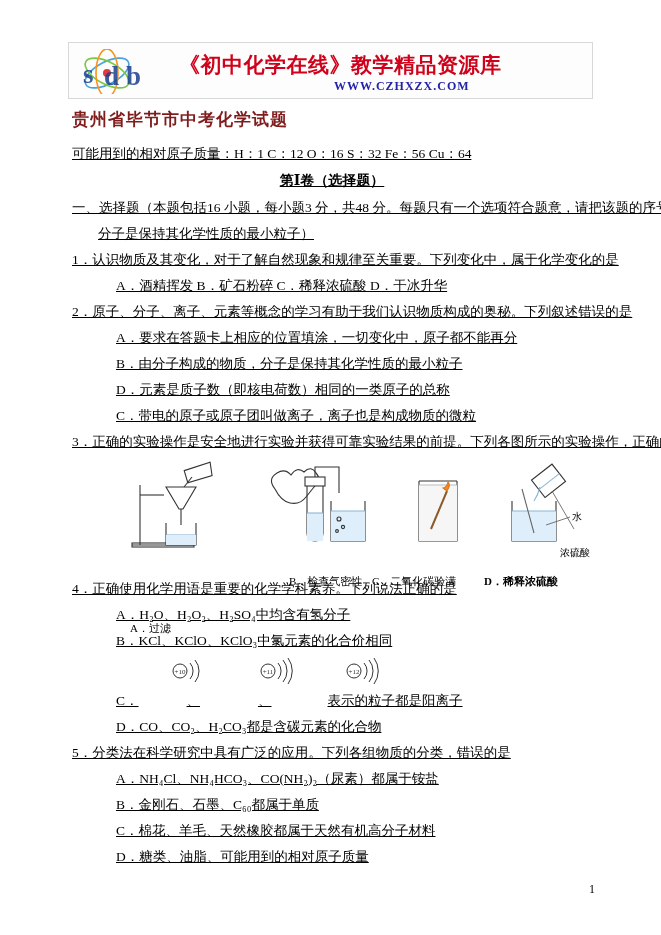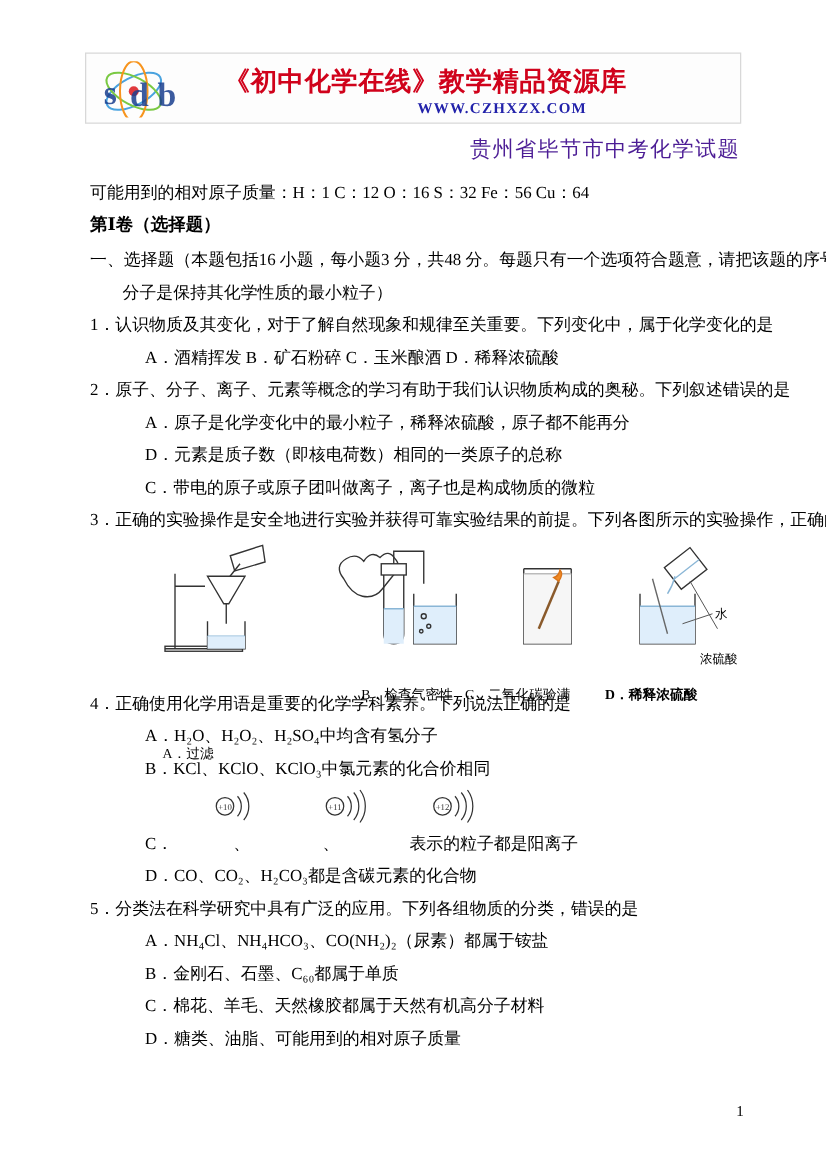--- a/index.html
+++ b/index.html
@@ -68,34 +68,35 @@
   }
 
   
   .doc {
     position: absolute;
     left: 72px;
     top: 108px;
     width: 520px;
   }
   .doc-title {
-    text-align: right;
-    color: #4c1d95;
+    text-align: left;
+    color: #7f1d1d;
     font-size: 17px;
-    font-weight: normal;
+    font-weight: bold;
     margin: 0 0 10px 0;
     letter-spacing: 1px;
   }
   .line {
     font-size: 13.5px;
     line-height: 26px;
     margin: 0;
     white-space: nowrap;
-  }
-  .center { text-align: left; font-weight: bold; font-size: 14px; line-height: 28px;}
+    text-decoration: underline;
+  }
+  .center { text-align: center; font-weight: bold; font-size: 14px; line-height: 28px;}
   .indent2 { padding-left: 26px; }
   .indent3 { padding-left: 44px; }
 
   
   .fig3 {
     position: relative;
     width: 520px;
     height: 115px;
     margin: 4px 0 2px 0;
   }
@@ -156,24 +157,25 @@
     <div class="doc-title">贵州省毕节市中考化学试题</div>
 
     <p class="line">可能用到的相对原子质量：H：1   C：12   O：16   S：32   Fe：56   Cu：64</p>
 
     <p class="line center">第Ⅰ卷（选择题）</p>
 
     <p class="line">一、选择题（本题包括16 小题，每小题3 分，共48 分。每题只有一个选项符合题意，请把该题的序号按</p>
     <p class="line indent2">分子是保持其化学性质的最小粒子）</p>
 
     <p class="line">1．认识物质及其变化，对于了解自然现象和规律至关重要。下列变化中，属于化学变化的是</p>
-    <p class="line indent3">A．酒精挥发        B．矿石粉碎        C．玉米酿酒        D．稀释浓硫酸</p>
+    <p class="line indent3">A．酒精挥发        B．矿石粉碎        C．稀释浓硫酸        D．干冰升华</p>
 
     <p class="line">2．原子、分子、离子、元素等概念的学习有助于我们认识物质构成的奥秘。下列叙述错误的是</p>
-    <p class="line indent3">A．原子是化学变化中的最小粒子，稀释浓硫酸，原子都不能再分</p>
+    <p class="line indent3">A．要求在答题卡上相应的位置填涂，一切变化中，原子都不能再分</p>
+    <p class="line indent3">B．由分子构成的物质，分子是保持其化学性质的最小粒子</p>
     <p class="line indent3">D．元素是质子数（即核电荷数）相同的一类原子的总称</p>
     <p class="line indent3">C．带电的原子或原子团叫做离子，离子也是构成物质的微粒</p>
 
     <p class="line">3．正确的实验操作是安全地进行实验并获得可靠实验结果的前提。下列各图所示的实验操作，正确的是</p>
 
     <div class="fig3">
       <svg width="520" height="115" viewBox="0 0 520 115">
         <g stroke="#333" fill="none" stroke-width="1.1">
 
           <g transform="translate(78,6)">

